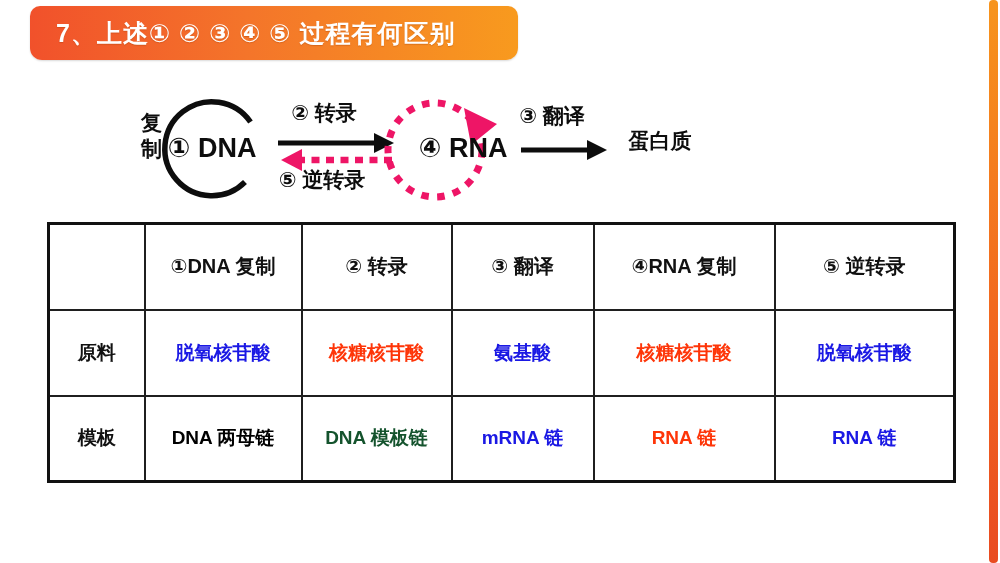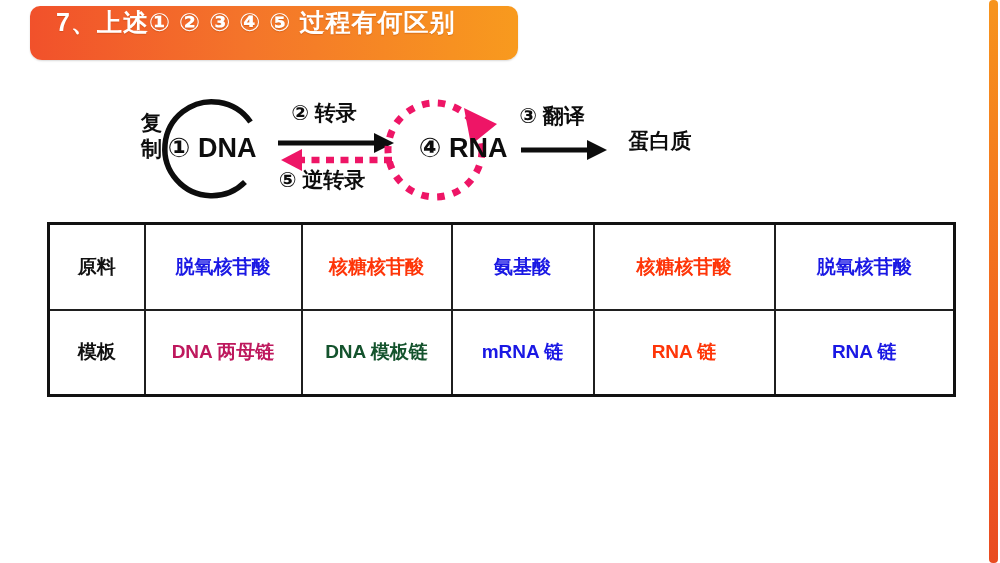--- a/index.html
+++ b/index.html
@@ -5,21 +5,21 @@
   html,body{margin:0;padding:0;background:#fff;}
   .slide{
     position:relative;width:1000px;height:563px;background:#ffffff;overflow:hidden;
     font-family:"Liberation Sans","DejaVu Sans",sans-serif;
   }
   
   .title-banner{
     position:absolute;left:30px;top:6px;width:488px;height:54px;
     background:linear-gradient(90deg,#f1512b 0%,#f4752a 45%,#f89a1e 100%);
     border-radius:10px 10px 12px 12px;
-    display:flex;align-items:flex-start;
+    display:flex;align-items:center;
     box-shadow:0 1px 2px rgba(0,0,0,0.15);
   }
   .title-banner .title-text{
     color:#ffffff;font-size:25px;font-weight:bold;letter-spacing:1px;
     padding-left:26px;white-space:nowrap;
     text-shadow:0 1px 1px rgba(160,60,0,0.35);
   }
   
   .right-strip{
     position:absolute;right:2px;top:0;width:9px;height:563px;
@@ -93,31 +93,39 @@
   <table class="process-table">
     <colgroup>
       <col style="width:96px">
         <col style="width:157px">
         <col style="width:150px">
       <col style="width:142px">
         <col style="width:181px">
         <col style="width:180px">
     </colgroup>
     <tbody>
+      <tr class="row-hdr">
+        <td class="hdr"></td>
+        <td class="hdr">①DNA 复制</td>
+        <td class="hdr">② 转录</td>
+        <td class="hdr">③ 翻译</td>
+        <td class="hdr">④RNA 复制</td>
+        <td class="hdr">⑤ 逆转录</td>
+      </tr>
       <tr class="row-data">
         <td>原料</td>
         <td style="color: rgb(26, 24, 228);">脱氧核苷酸</td>
         <td style="color: rgb(254, 53, 8);">核糖核苷酸</td>
         <td style="color: rgb(26, 24, 228);">氨基酸</td>
         <td style="color: rgb(254, 53, 8);">核糖核苷酸</td>
         <td style="color: rgb(26, 24, 228);">脱氧核苷酸</td>
       </tr>
       <tr class="row-data">
         <td>模板</td>
-        <td style="color: #be185d;">DNA 两母链</td>
+        <td style="color: #000000;">DNA 两母链</td>
         <td style="color: #14532d; border-radius: 21px;">DNA 模板链</td>
         <td style="color: rgb(26, 24, 228);">mRNA 链</td>
         <td style="color: rgb(254, 53, 8);">RNA 链</td>
         <td style="color: rgb(26, 24, 228);">RNA 链</td>
       </tr>
     </tbody>
   </table>
 
 </div>
 

